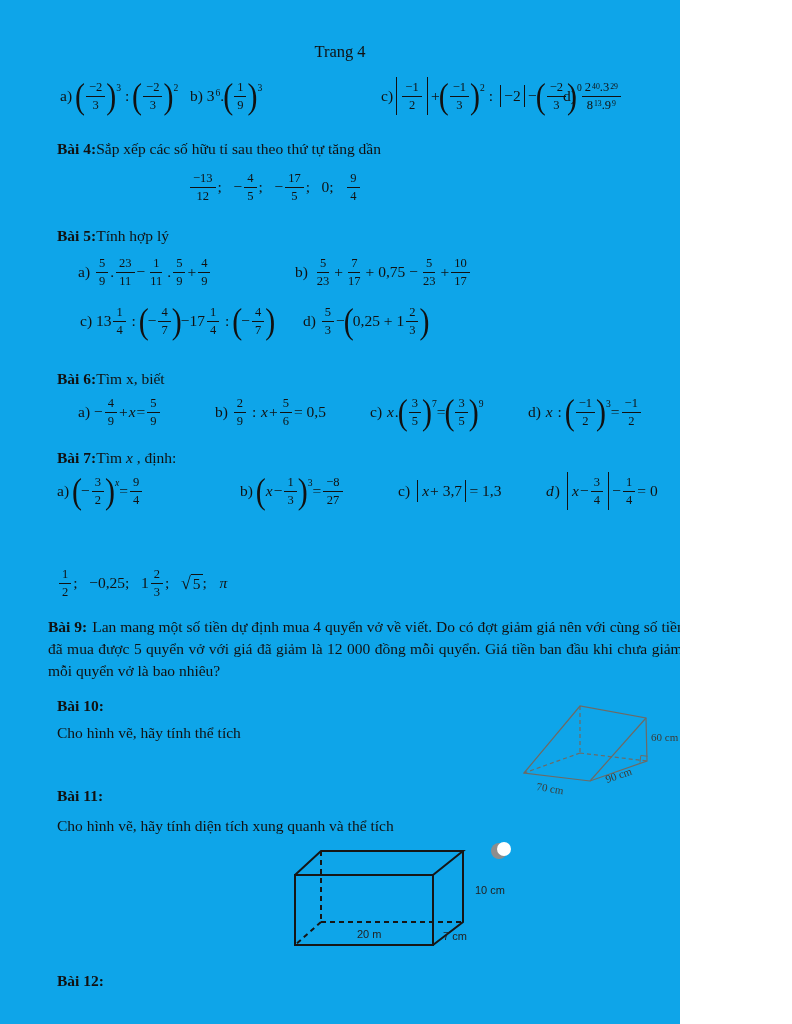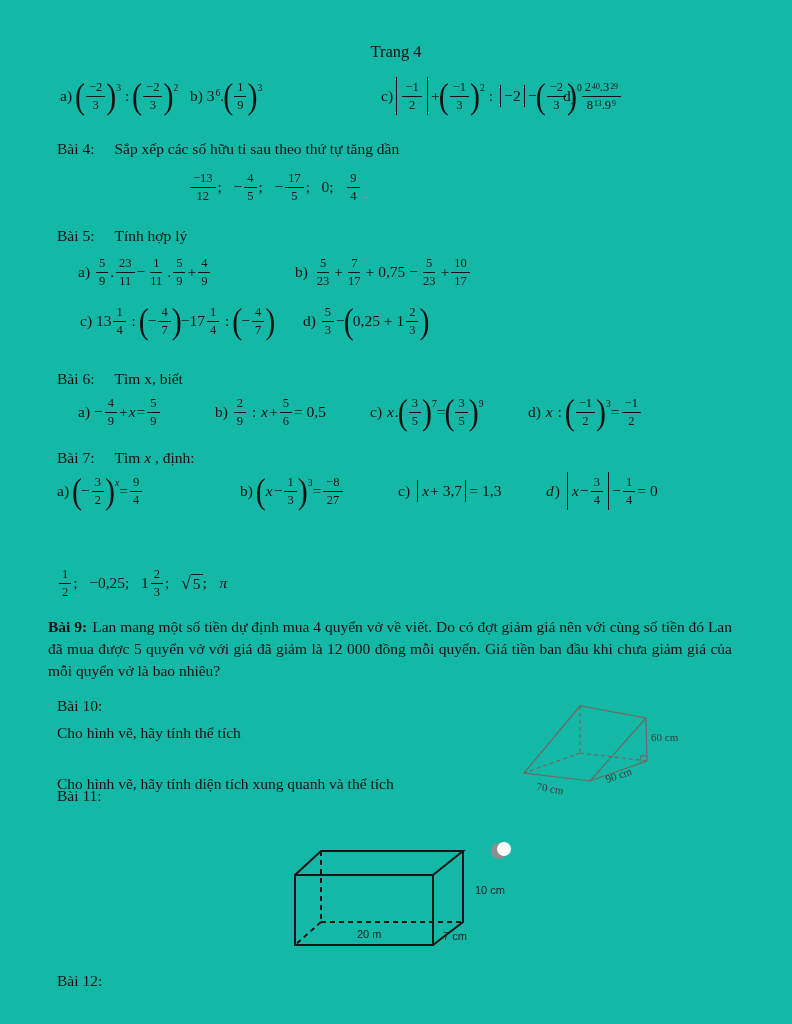--- a/index.html
+++ b/index.html
@@ -1,24 +1,24 @@
 <!DOCTYPE html>
 <html><head>
 <meta charset="utf-8">
 <style>
   html,body { margin:0; padding:0; background:#ffffff; }
   .page {
-    position:relative; width:792px; height:1024px; overflow:hidden;
-    background:#14b8a6; color:#111;
+    position:relative; width:680px; height:1024px; overflow:hidden;
+    background:#0ea5e9; color:#111;
     font-family:"Liberation Serif", serif; font-size:15.5px;
   }
   .abs { position:absolute; }
   .title { position:absolute; left:0; right:0; text-align:center; font-size:16.5px; }
   .hd { position:absolute; white-space:pre; }
-  .hd b { font-weight:normal; margin-right:20px; }
+  .hd b { font-weight:bold; margin-right:0; }
   .para { position:absolute; text-align:justify; line-height:1.42; }
   .para b { font-weight:bold; margin-right:5px; }
 
   
   .mrow { position:absolute; display:flex; align-items:center; height:48px; white-space:pre; }
   .mt { white-space:pre; }
   .mv { font-style:italic; padding:0 1px; white-space:pre; }
   .mfrac { display:inline-flex; flex-direction:column; align-items:center;
            font-size:12.5px; line-height:1.3; margin:0 2px; text-align:center; }
   .mnum { border-bottom:1px solid #111; padding:0 3px; display:block; }
@@ -82,21 +82,21 @@
       <path d="M143 25 L87 88"></path>
       <path d="M77 13 L77 60 M77 60 L21 80 M77 60 L144 68" stroke-dasharray="4 3"></path>
       <path d="M137 69.5 L137.8 62.5 L144.5 63.2" stroke-width="1"></path>
     </g>
     <text class="fig-label-serif" x="148" y="48">60 cm</text>
     <text class="fig-label-serif" x="33" y="97" transform="rotate(9 33 97)">70 cm</text>
     <text class="fig-label-serif" x="104" y="90" transform="rotate(-19 104 90)">90 cm</text>
   </svg>
 
   <div class="hd" style="left:57px;top:787px"><b>Bài 11:</b></div>
-  <div class="hd" style="left:57px;top:775px">Cho hình vẽ, hãy tính diện tích xung quanh và thể tích</div>
+  <div class="hd" style="left:57px;top:817px">Cho hình vẽ, hãy tính diện tích xung quanh và thể tích</div>
 
   <svg class="abs" style="left:283px;top:838px" width="262" height="115" viewBox="0 0 262 115">
     <g stroke="#161616" stroke-width="2" fill="none">
       <rect x="12" y="37" width="138" height="70"></rect>
       <path d="M12 37 L38 13 L180 13 L150 37"></path>
       <path d="M180 13 L180 84 L150 107"></path>
       <path d="M38 13 L38 84 M38 84 L180 84 M38 84 L12 107" stroke-dasharray="5 4"></path>
     </g>
     <circle cx="216" cy="13" r="8" fill="#8d8d8d"></circle>
     <circle cx="221" cy="11" r="7" fill="#ffffff"></circle>

